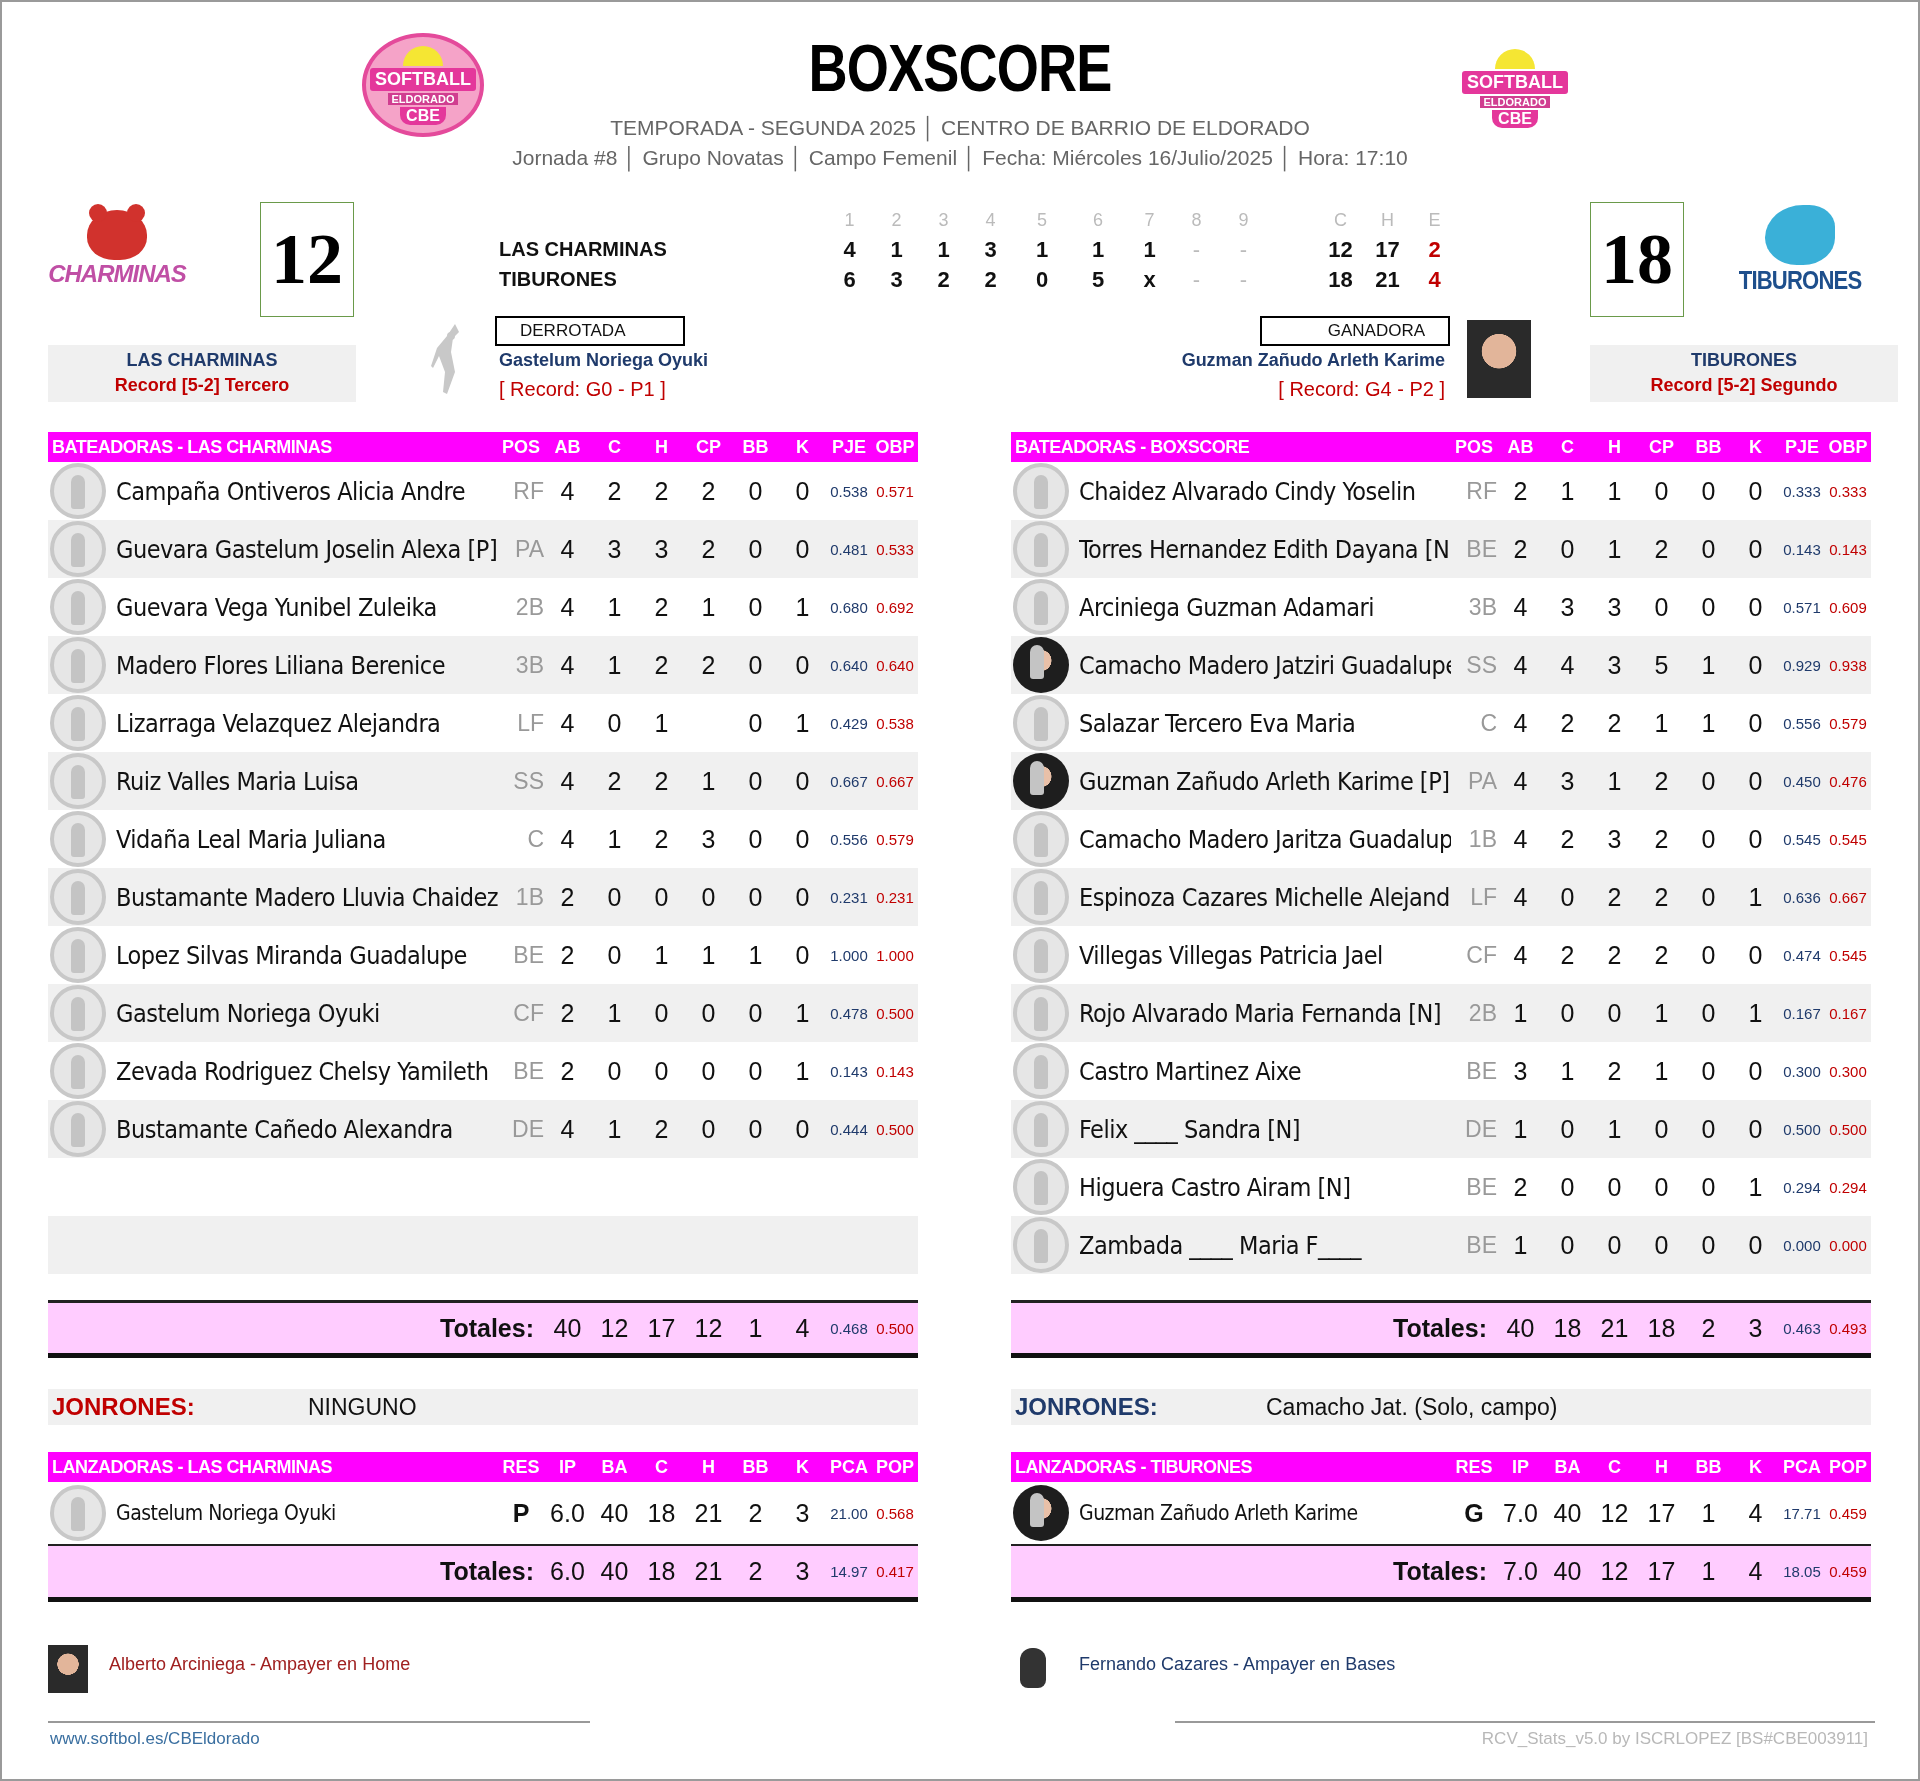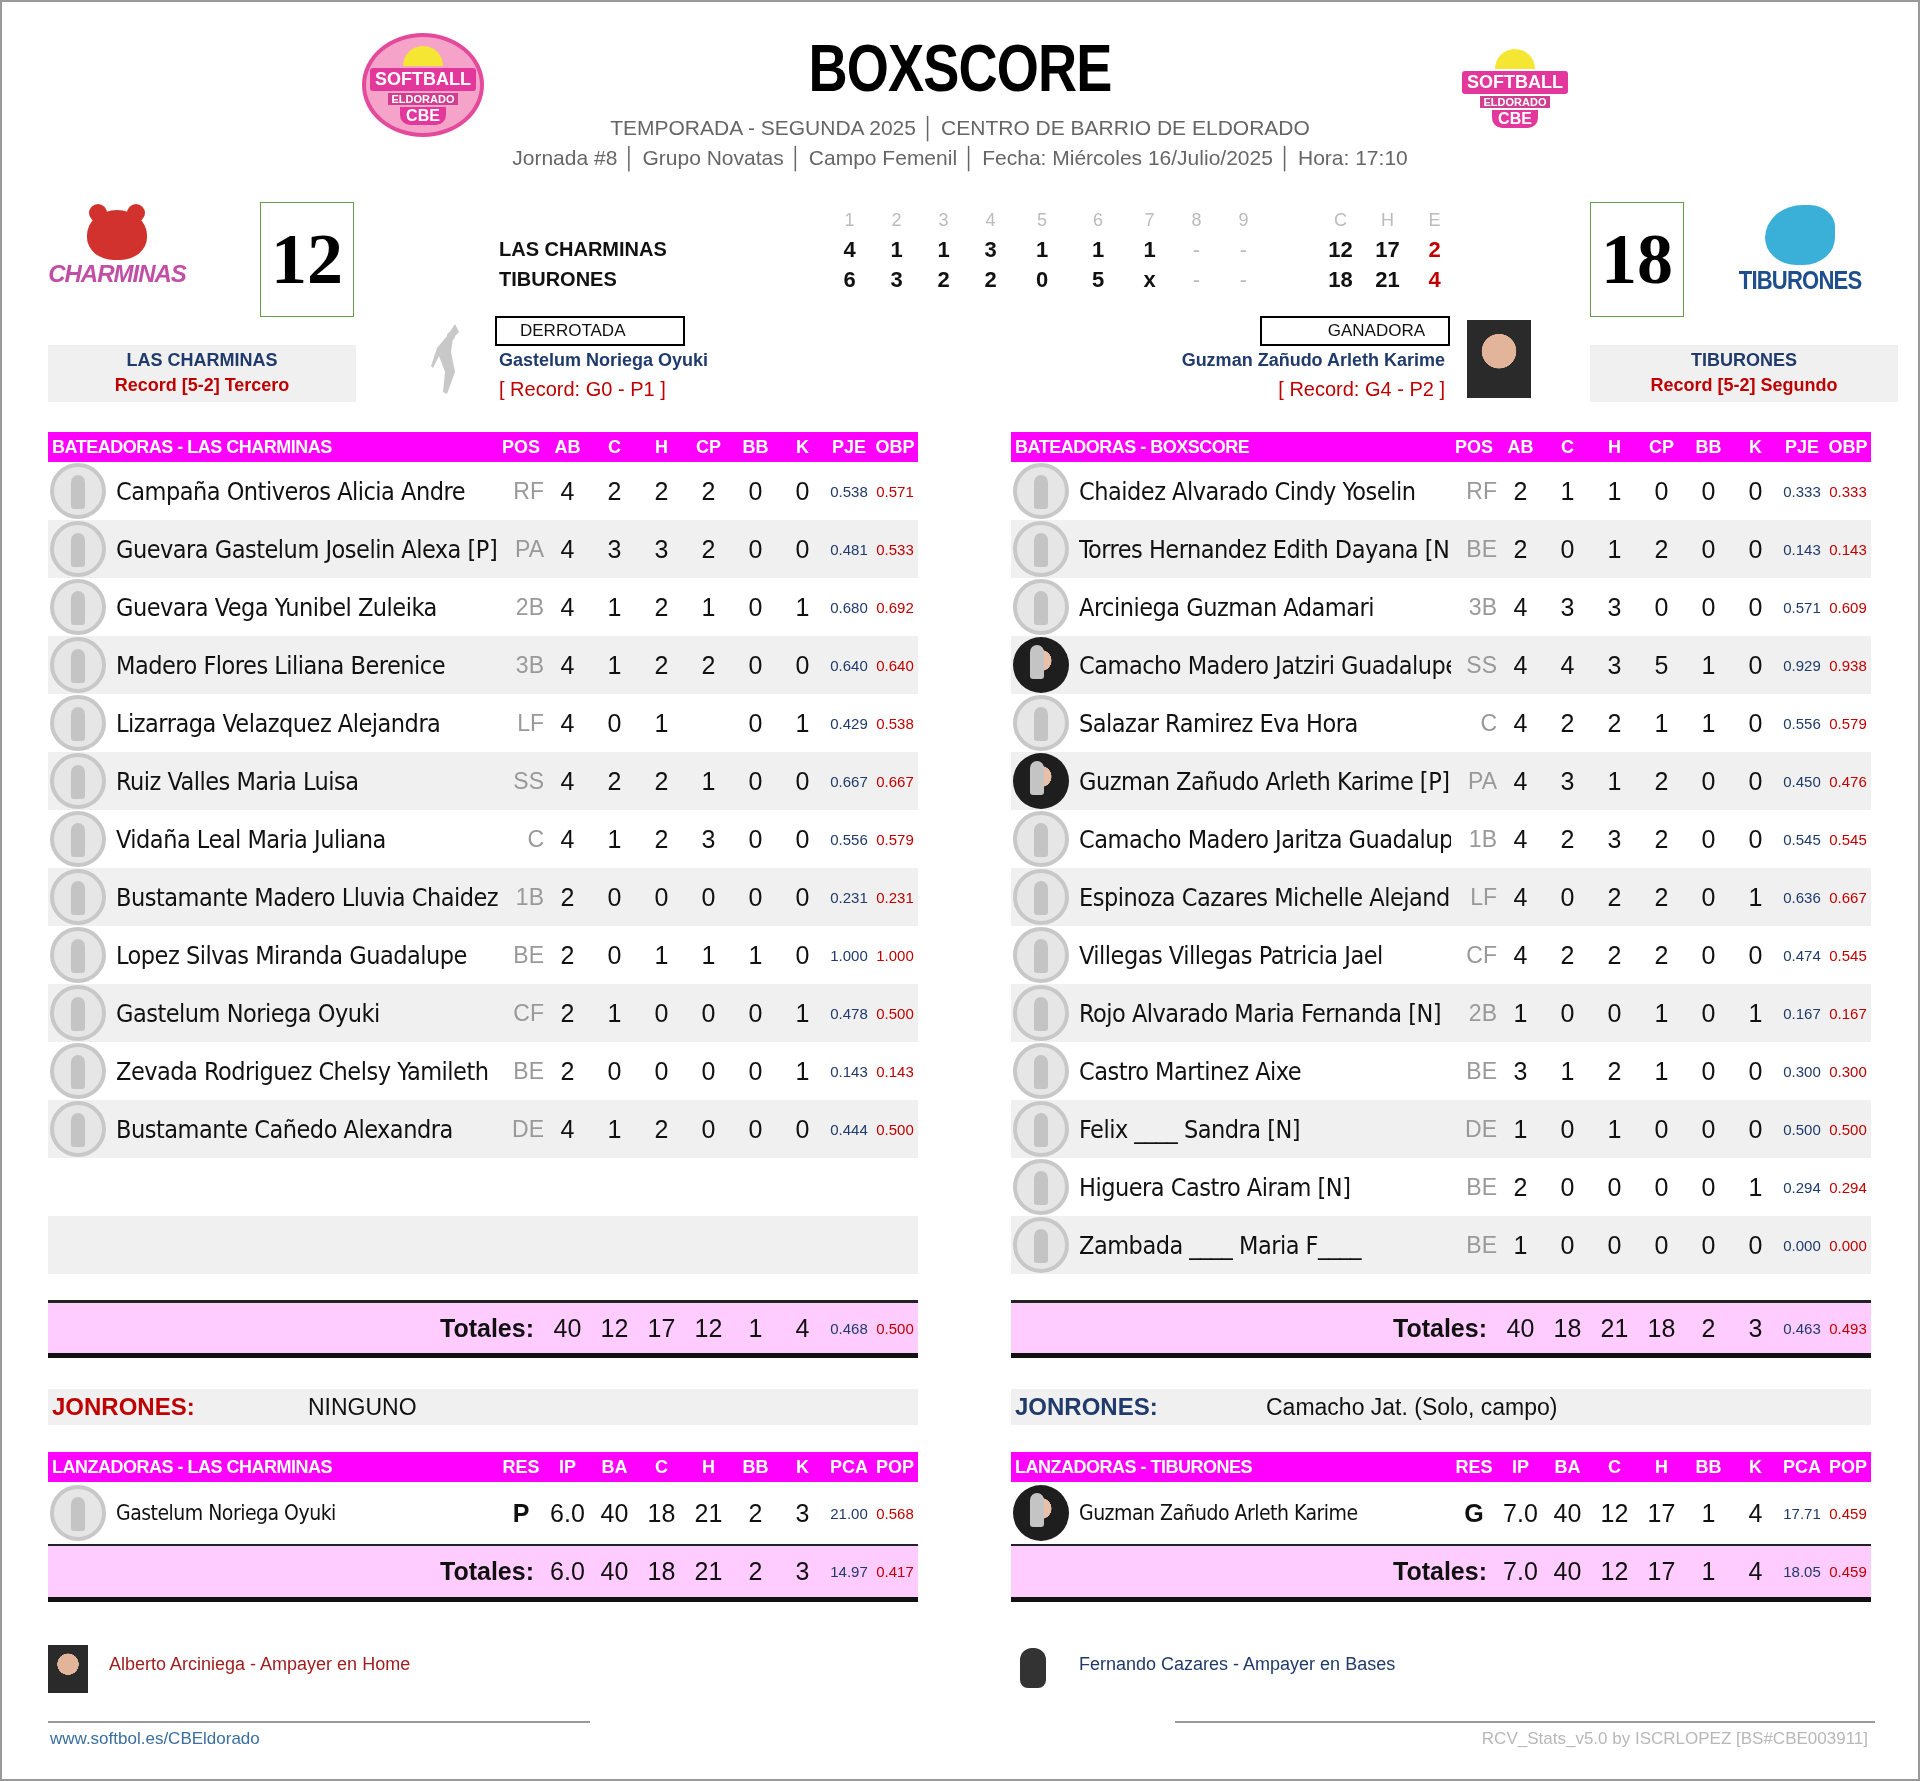--- a/index.html
+++ b/index.html
@@ -439,21 +439,21 @@
         <span class="col c-n num">4</span>
         <span class="col c-n num">3</span>
         <span class="col c-n num">5</span>
         <span class="col c-n num">1</span>
         <span class="col c-n num">0</span>
         <span class="col c-pje pje">0.929</span>
         <span class="col c-obp obp">0.938</span>
       </div>
       <div class="row">
         <span class="avatar"></span>
-        <span class="name">Salazar Ramirez Eva Hora</span>
+        <span class="name">Salazar Tercero Eva Maria</span>
         <span class="col c-pos pos">C</span>
         <span class="col c-n num">4</span>
         <span class="col c-n num">2</span>
         <span class="col c-n num">2</span>
         <span class="col c-n num">1</span>
         <span class="col c-n num">1</span>
         <span class="col c-n num">0</span>
         <span class="col c-pje pje">0.556</span>
         <span class="col c-obp obp">0.579</span>
       </div>

